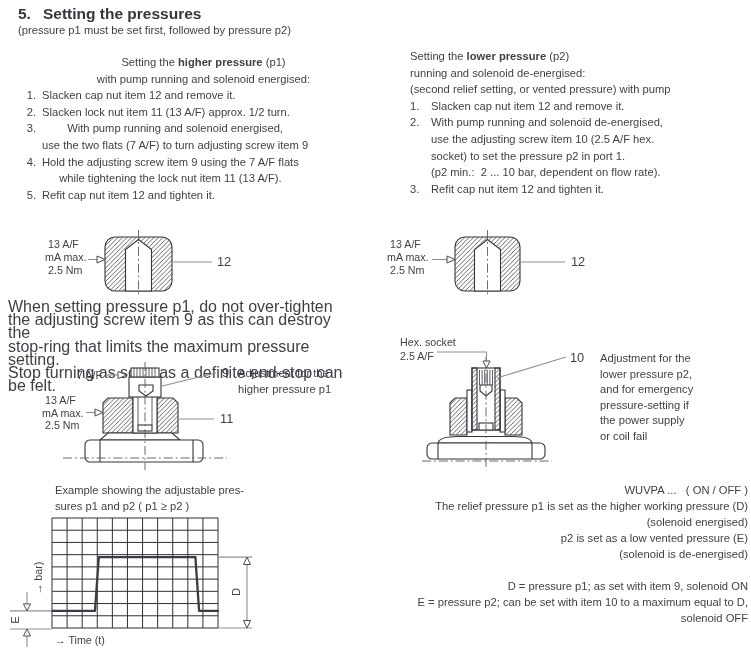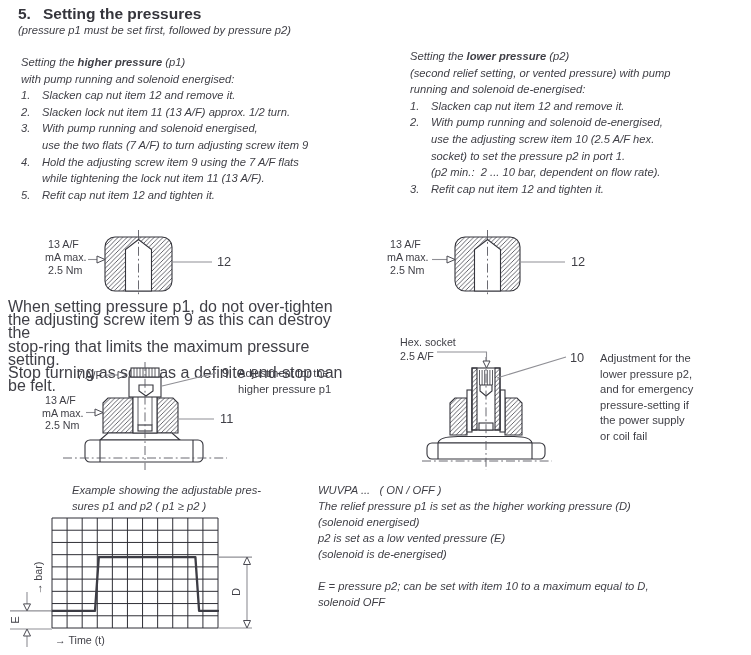--- a/index.html
+++ b/index.html
@@ -2,33 +2,33 @@
 <html><head>
 <meta charset="utf-8">
 <style>
   html,body{margin:0;padding:0;}
   body{
     width:751px;height:655px;position:relative;overflow:hidden;
     background:#ffffff;color:#3f3f46;
     font-family:"Liberation Sans", sans-serif;
   }
   .abs{position:absolute;}
-  .ln{white-space:pre;font-style:italic;}
+  .ln{white-space:pre;}
   .doc-title{font-size:15.5px;font-weight:bold;color:#35353c;text-align:center;}
   .doc-title .tnum{display:inline-block;}
   .doc-title .ttxt{display:inline-block;margin-left:12px;}
   .subtitle{font-size:11.2px;}
   .col{font-size:11.2px;line-height:16.6px;}
   .col b{font-weight:bold;}
   .step{display:flex;}
   .step .num{width:21px;flex:none;}
   .note{font-size:16px;line-height:13.2px;text-align:left;}
   .chart-title{font-size:11.2px;line-height:15.5px;}
   .wuvpa{font-size:11.2px;line-height:16px;}
-  .wuvpa .ln{min-height:16px;}
+  .wuvpa .ln{min-height:16px;text-align:right;}
   svg{display:block;}
   svg text{font-family:"Liberation Sans", sans-serif;font-size:10.7px;fill:#3f3f46;}
   svg text.inum{font-size:12.8px;}
   svg text.cap{font-size:11.2px;}
   svg .part{fill:#ffffff;stroke:#35353c;stroke-width:1.1;}
   svg .outl{stroke:#35353c;stroke-width:1.1;}
   svg .edge{stroke:#35353c;stroke-width:1.1;}
   svg .cl{stroke:#5a5a62;stroke-width:0.9;stroke-dasharray:9 3 1.8 3;fill:none;}
   svg .lead{stroke:#8f8f95;stroke-width:1.1;fill:none;}
   svg .dim{stroke:#8f8f95;stroke-width:1.1;fill:none;}
@@ -38,21 +38,21 @@
   .curve{fill:none;stroke:#3c3c44;stroke-width:2.3;stroke-linejoin:round;stroke-linecap:round;}
 </style>
 </head>
 <body>
 
 <div class="abs doc-title" style="left:18px;top:5px;">
   <span class="tnum">5.</span><span class="ttxt">Setting the pressures</span>
 </div>
 <div class="abs subtitle ln" style="left:18px;top:24px;">(pressure p1 must be set first, followed by pressure p2)</div>
 
-<div class="abs col" style="left:21px;top:54px;width:365px;">
+<div class="abs col" style="left:21px;top:54px;width:365px;text-align:center;">
   <div class="ln"><span>Setting the </span><b>higher pressure</b><span> (p1)</span></div>
   <div class="ln">with pump running and solenoid energised:</div>
   <div class="step">
     <div class="num ln">1.</div>
     <div class="t">
         <div class="ln">Slacken cap nut item 12 and remove it.</div>
       </div>
   </div>
   <div class="step">
     <div class="num ln">2.</div>
@@ -77,22 +77,22 @@
   <div class="step">
     <div class="num ln">5.</div>
     <div class="t">
         <div class="ln">Refit cap nut item 12 and tighten it.</div>
       </div>
   </div>
 </div>
 
 <div class="abs col" style="left:410px;top:48px;width:330px;">
   <div class="ln"><span>Setting the </span><b>lower pressure</b><span> (p2)</span></div>
+  <div class="ln">running and solenoid de-energised:</div>
   <div class="ln">(second relief setting, or vented pressure) with pump</div>
-  <div class="ln">running and solenoid de-energised:</div>
   <div class="step">
     <div class="num ln">1.</div>
     <div class="t">
         <div class="ln">Slacken cap nut item 12 and remove it.</div>
       </div>
   </div>
   <div class="step">
     <div class="num ln">2.</div>
     <div class="t">
       <div class="ln">With pump running and solenoid de-energised,</div>
@@ -247,21 +247,21 @@
   <line class="lead" x1="497" y1="378" x2="566" y2="357"></line>
   <text class="inum" x="570" y="362">10</text>
   <text class="cap" x="600" y="362">Adjustment for the</text>
   <text class="cap" x="600" y="377.5">lower pressure p2,</text>
   <text class="cap" x="600" y="393">and for emergency</text>
   <text class="cap" x="600" y="408.5">pressure-setting if</text>
   <text class="cap" x="600" y="424">the power supply</text>
   <text class="cap" x="600" y="439.5">or coil fail</text>
 </svg>
 
-<div class="abs chart-title" style="left:55px;top:483px;margin-left:17px;">
+<div class="abs chart-title" style="left:55px;top:483px;">
   <div class="ln">Example showing the adjustable pres-</div>
   <div class="ln">sures p1 and p2 ( p1 ≥ p2 )</div>
 </div>
 
 <svg class="abs" style="left:8px;top:508px;" width="290" height="147" viewBox="8 508 290 147">
   <g id="chart-grid">
       <line x1="52.00" y1="518" x2="52.00" y2="628"></line>
       <line x1="67.09" y1="518" x2="67.09" y2="628"></line>
       <line x1="82.18" y1="518" x2="82.18" y2="628"></line>
       <line x1="97.27" y1="518" x2="97.27" y2="628"></line>
@@ -306,15 +306,16 @@
   <text x="55" y="644">→ Time (t)</text>
 </svg>
 
 <div class="abs wuvpa" style="left:318px;top:482px;width:430px;">
   <div class="ln">WUVPA ...   ( ON / OFF )</div>
   <div class="ln">The relief pressure p1 is set as the higher working pressure (D)</div>
   <div class="ln">(solenoid energised)</div>
   <div class="ln">p2 is set as a low vented pressure (E)</div>
   <div class="ln">(solenoid is de-energised)</div>
   <div class="ln"></div>
+  <div class="ln">D = pressure p1; as set with item 9, solenoid ON</div>
   <div class="ln">E = pressure p2; can be set with item 10 to a maximum equal to D,</div>
   <div class="ln">solenoid OFF</div>
 </div>
 
 </body></html>

